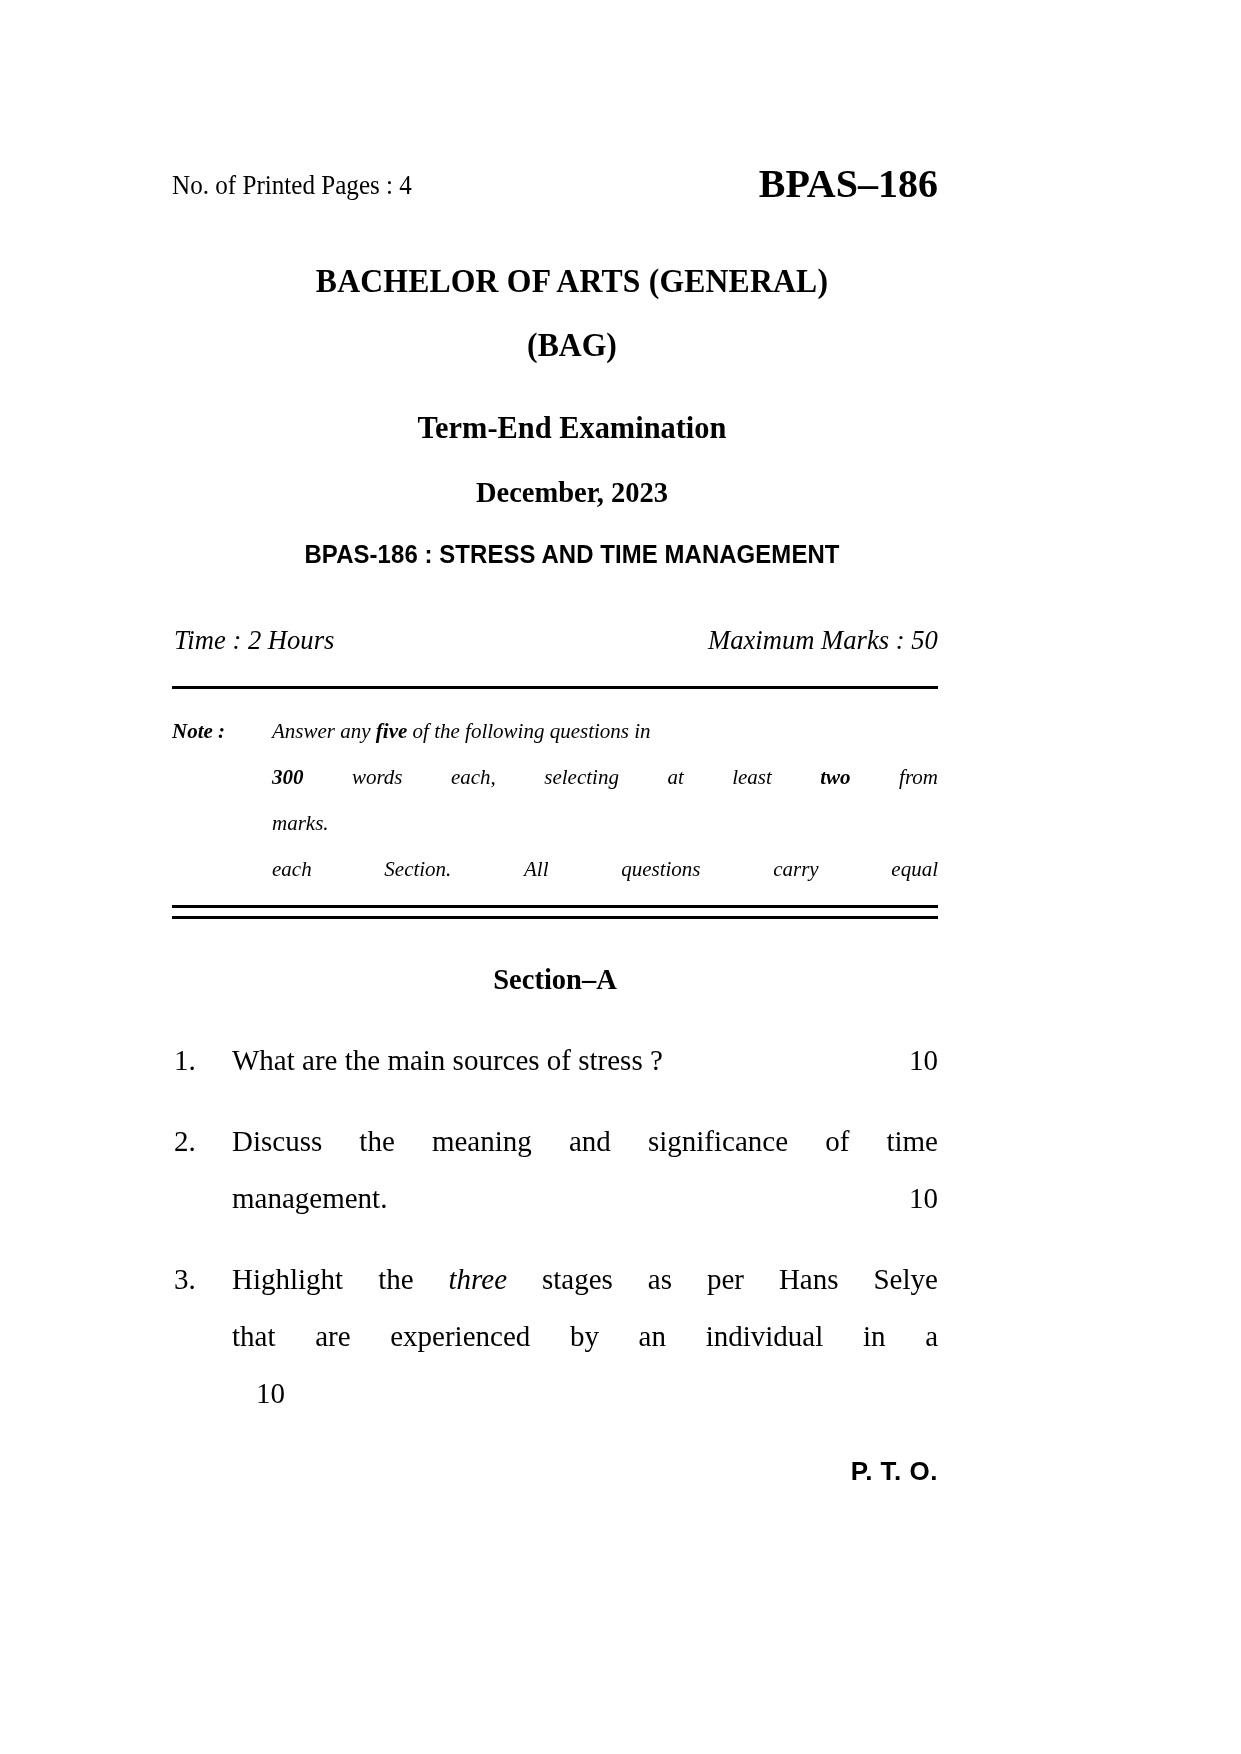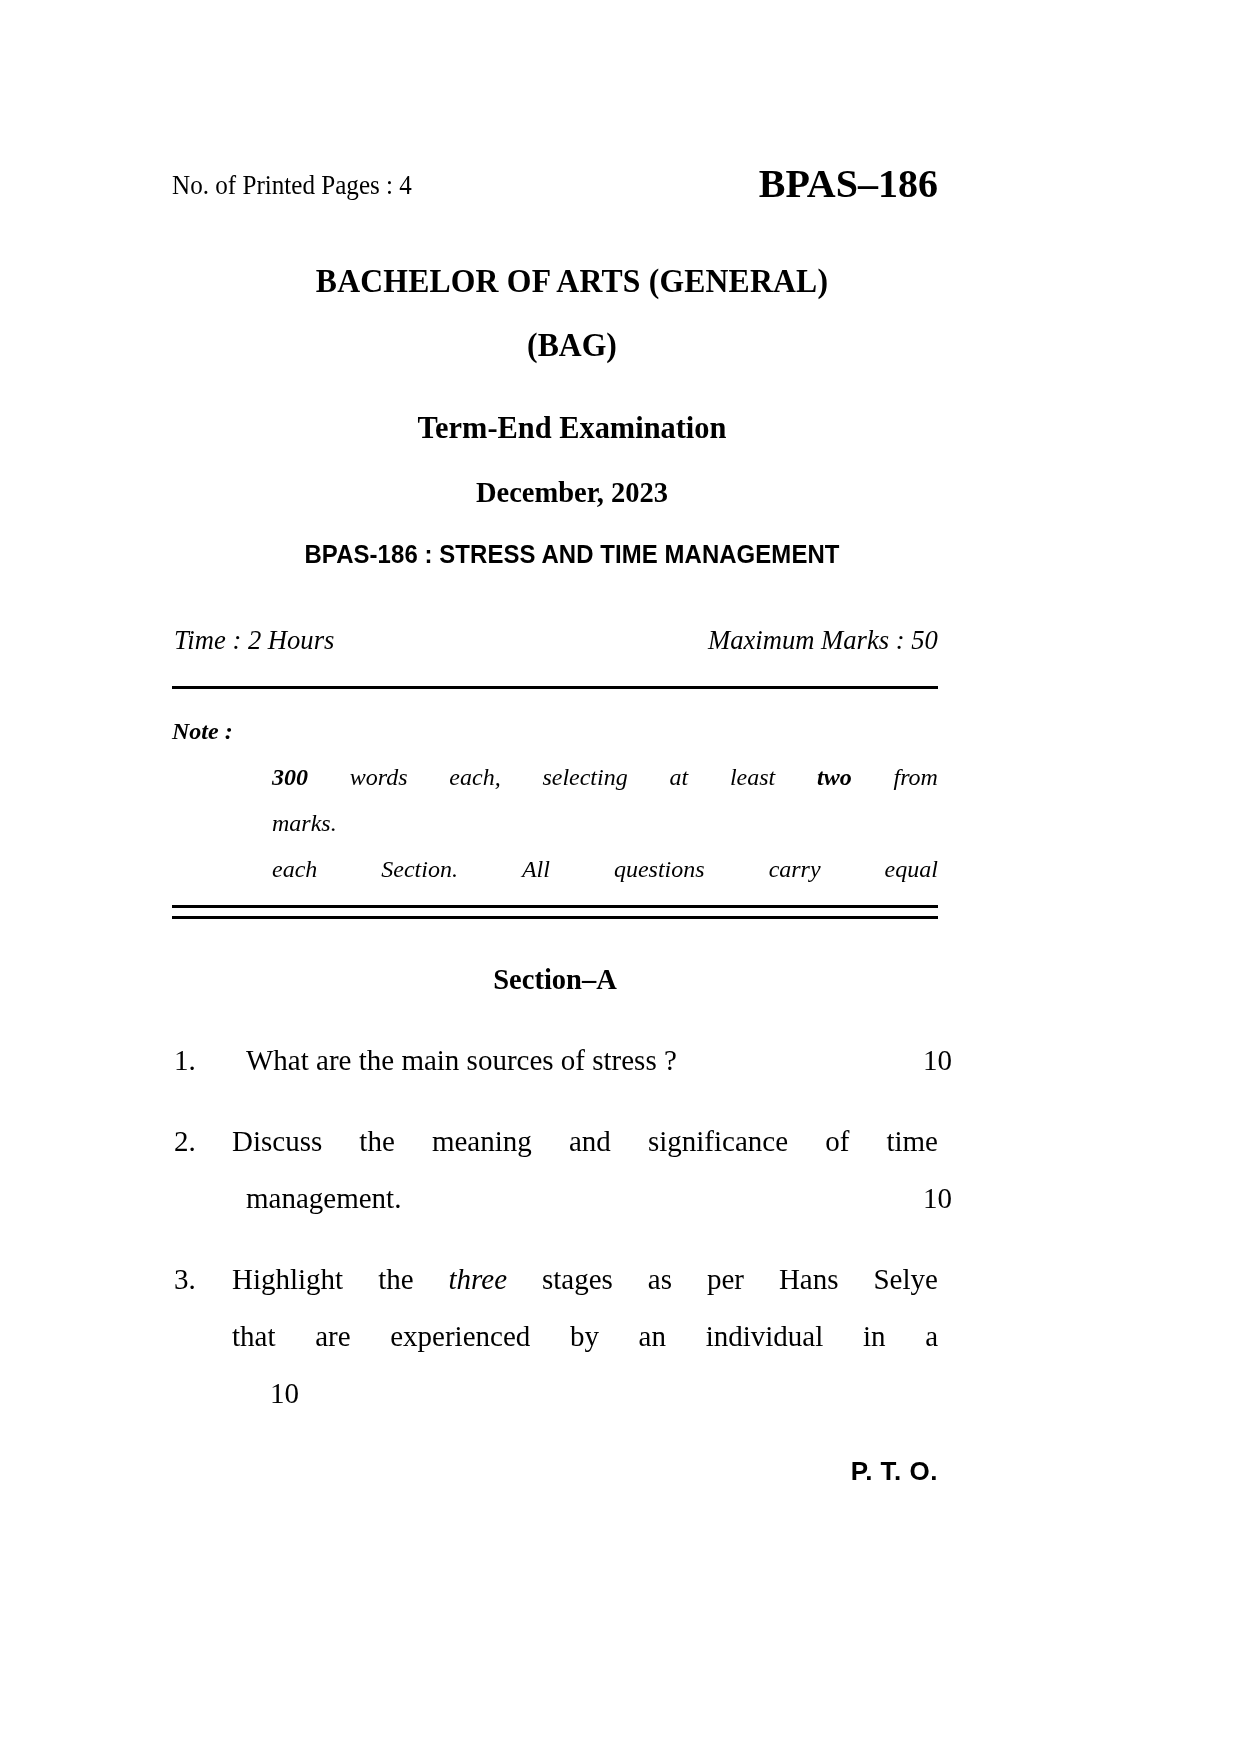--- a/index.html
+++ b/index.html
@@ -141,21 +141,21 @@
     border-top: 3px solid #000;
   }
 
   
   .note-block {
     position: absolute;
     top: 708px;
     left: 0;
     width: 766px;
     font-style: italic;
-    font-size: 24px;
+    font-size: 21px;
     line-height: 46px;
   }
   .note-line {
     position: relative;
     display: block;
     height: 46px;
     white-space: nowrap;
   }
   .note-label {
     position: absolute;
@@ -228,21 +228,20 @@
   .q-body {
     margin-left: 60px;
     font-size: 29px;
     line-height: 57px;
   }
   .q-text-row {
     display: flex;
     justify-content: space-between;
     align-items: baseline;
     width: 706px;
-    margin-left: 14px;
   }
   .q-text-row .q-text { flex: 0 1 auto; }
   .q-text-row .q-marks { flex: 0 0 auto; padding-left: 24px; }
   .spread-words {
     display: flex;
     justify-content: space-between;
     width: 706px;
   }
 
   
@@ -278,20 +277,21 @@
     <div class="tm-row">
       <div class="tm-left">Time : 2 Hours</div>
       <div class="tm-right">Maximum Marks : 50</div>
     </div>
 
     <div class="rule-single"></div>
 
     <div class="note-block">
       <div class="note-line">
         <span class="note-label">Note :</span>
+        <span class="note-body"><span>Answer any </span><b class="i">five</b><span> of the following questions in</span></span>
       </div>
       <div class="note-line">
         <span class="note-ind">
           <span class="jline">
             <b class="i">300</b>
             <span>words</span>
             <span>each,</span>
             <span>selecting</span>
             <span>at</span>
             <span>least</span>

